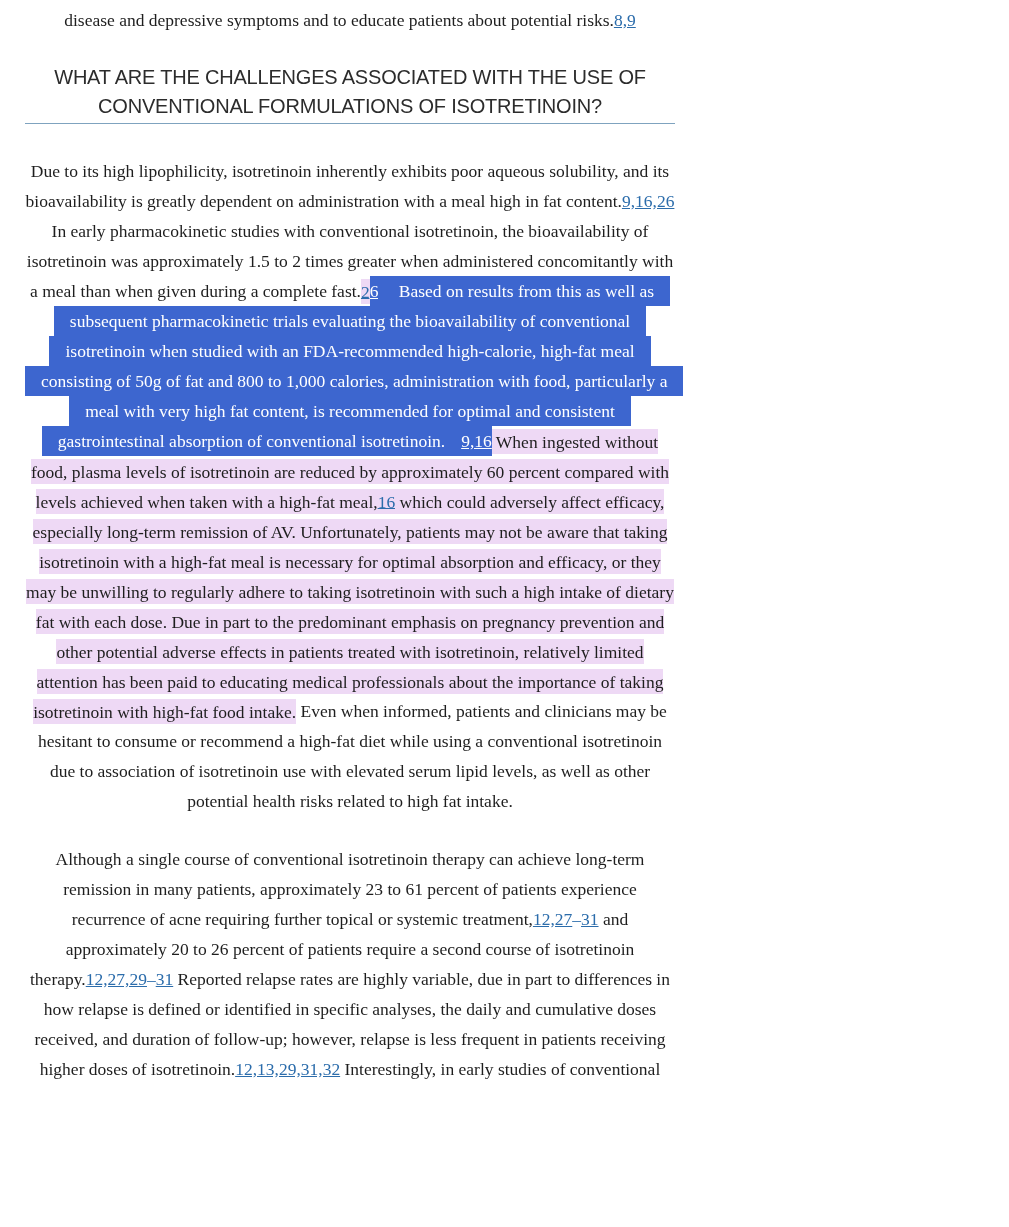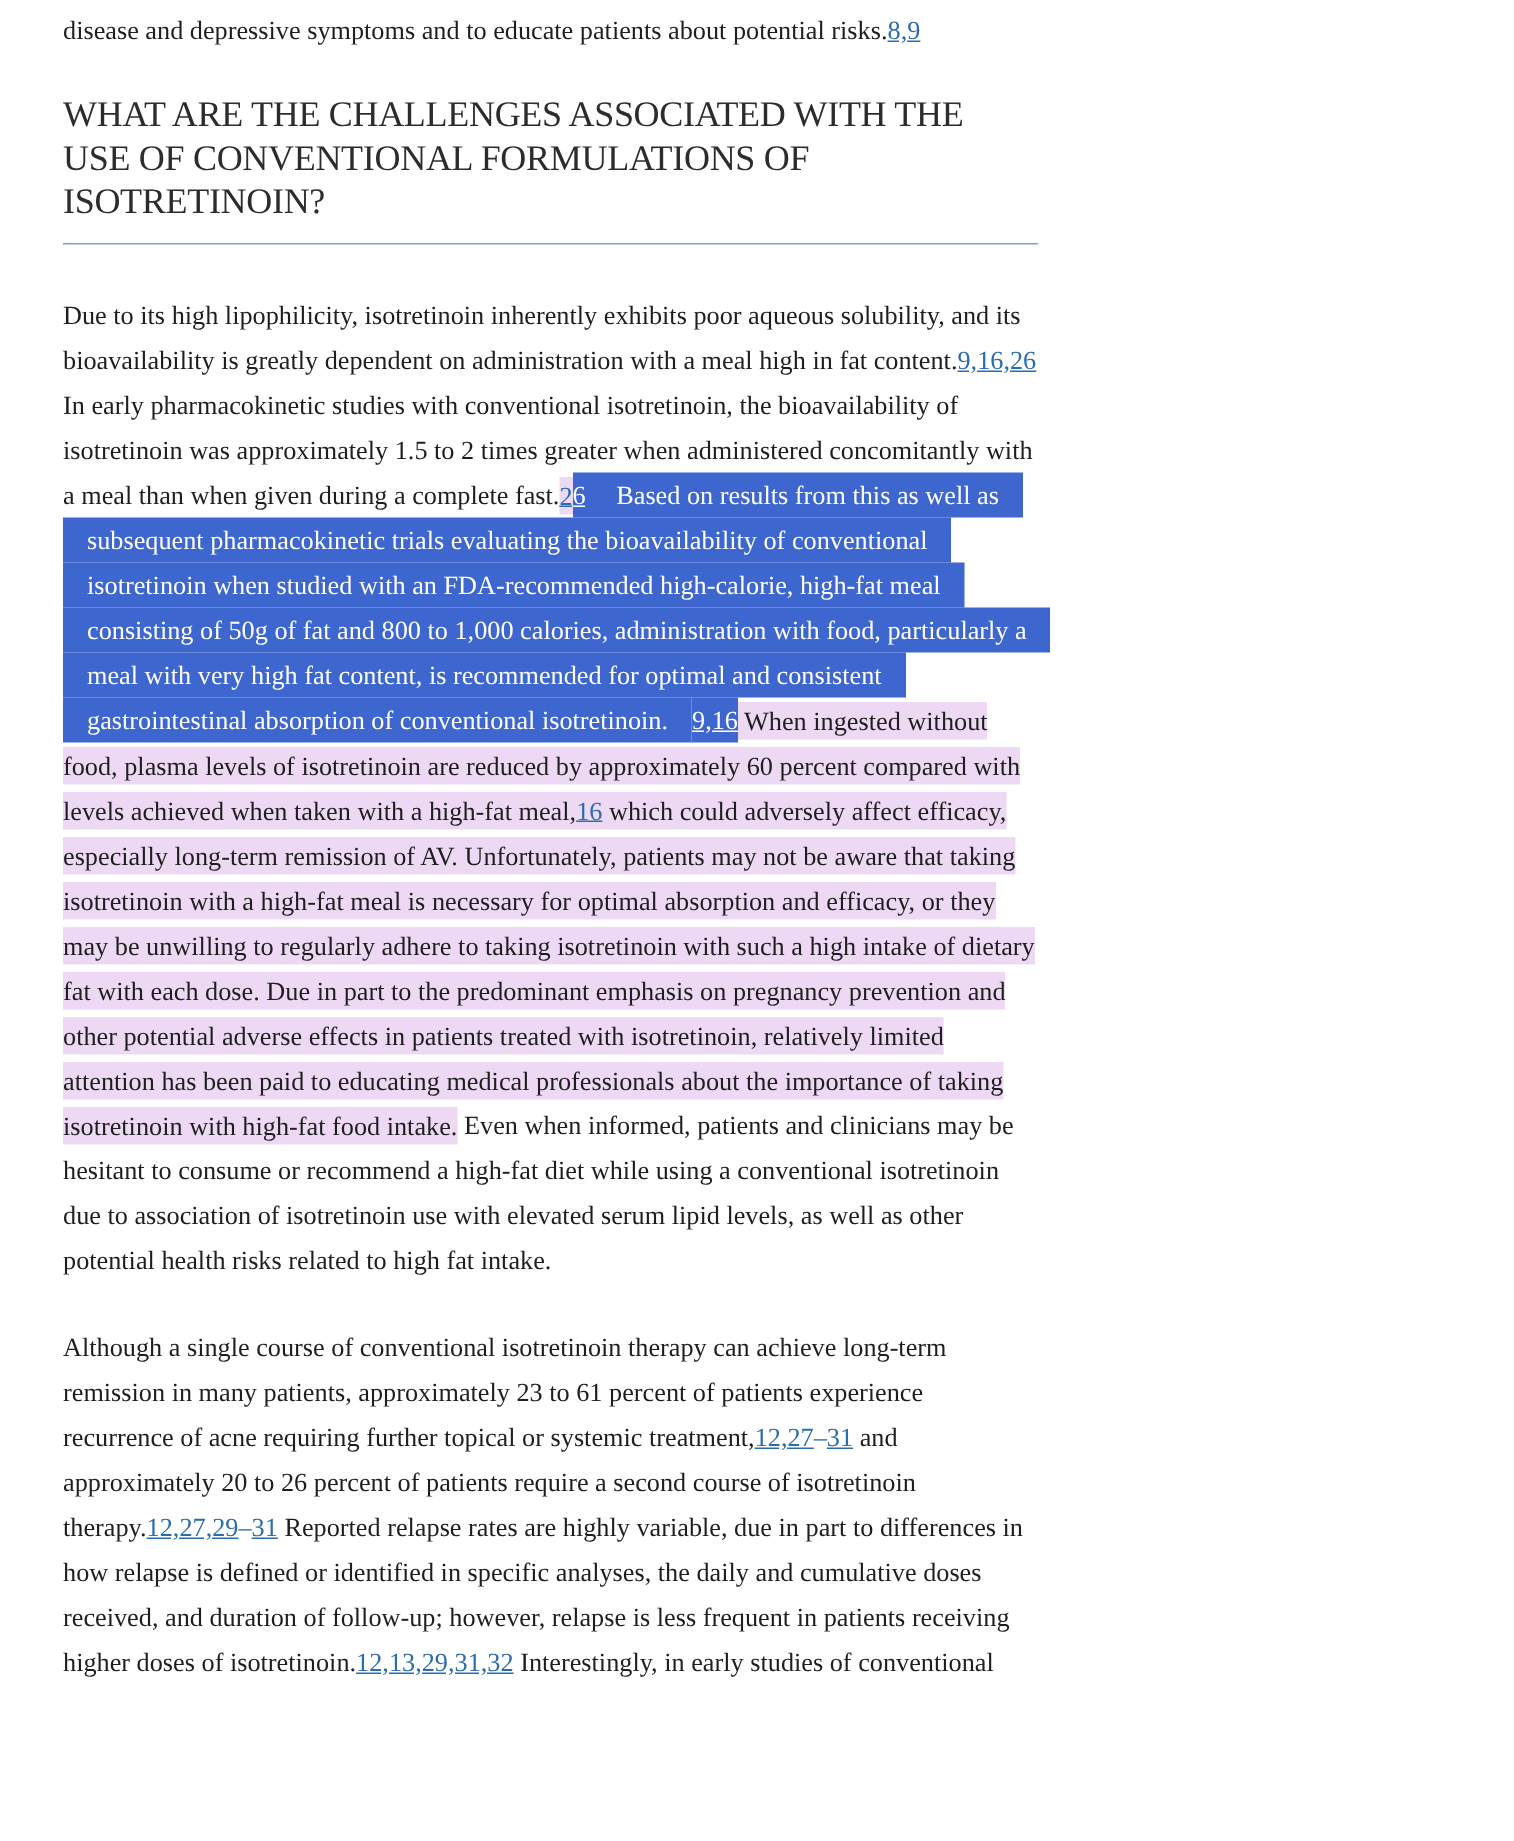--- a/index.html
+++ b/index.html
@@ -15,36 +15,35 @@
     background: #ffffff;
     box-sizing: border-box;
     padding: 5px 0 0 25px;
   }
   .content {
     width: 650px;
     font-family: "Liberation Serif", "DejaVu Serif", serif;
     font-size: 17.5px;
     line-height: 30px;
     color: var(--text, #1e1e1e);
-    text-align: left;
-    margin-left: 17px;
+    text-align: center;
   }
   p.body-paragraph {
     margin: 0 0 28px 0;
     padding: 0;
   }
   h2.section-heading {
-    font-family: Liberation Serif, serif;
-    font-size: 24px;
+    font-family: Liberation Sans, sans-serif;
+    font-size: 20px;
     line-height: 29px;
     font-weight: 500;
     letter-spacing: -0.2px;
     color: var(--heading_text, #2c2c2c);
     margin: 0 0 32px 0;
-    padding: 0 0 12px 0;
+    padding: 0 0 2px 0;
     border-bottom: 1.5px solid var(--heading_rule, #7fa3bf);
     text-transform: none;
   }
   
   .seg-plain { color: var(--text, #1e1e1e); }
   .seg-link {
     color: var(--link, #2b6cab);
     text-decoration: underline;
     cursor: pointer;
   }

